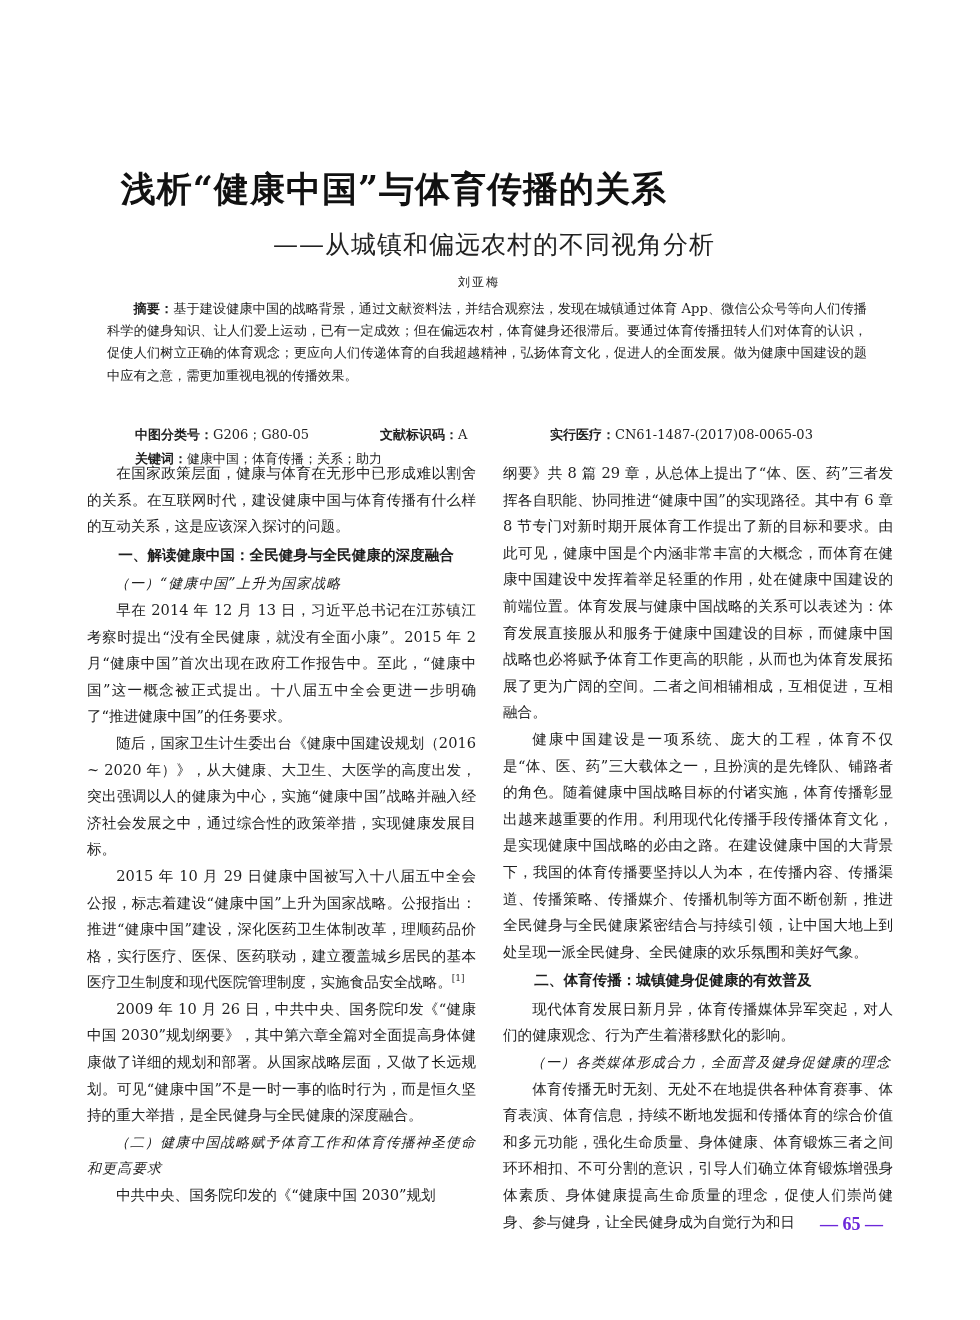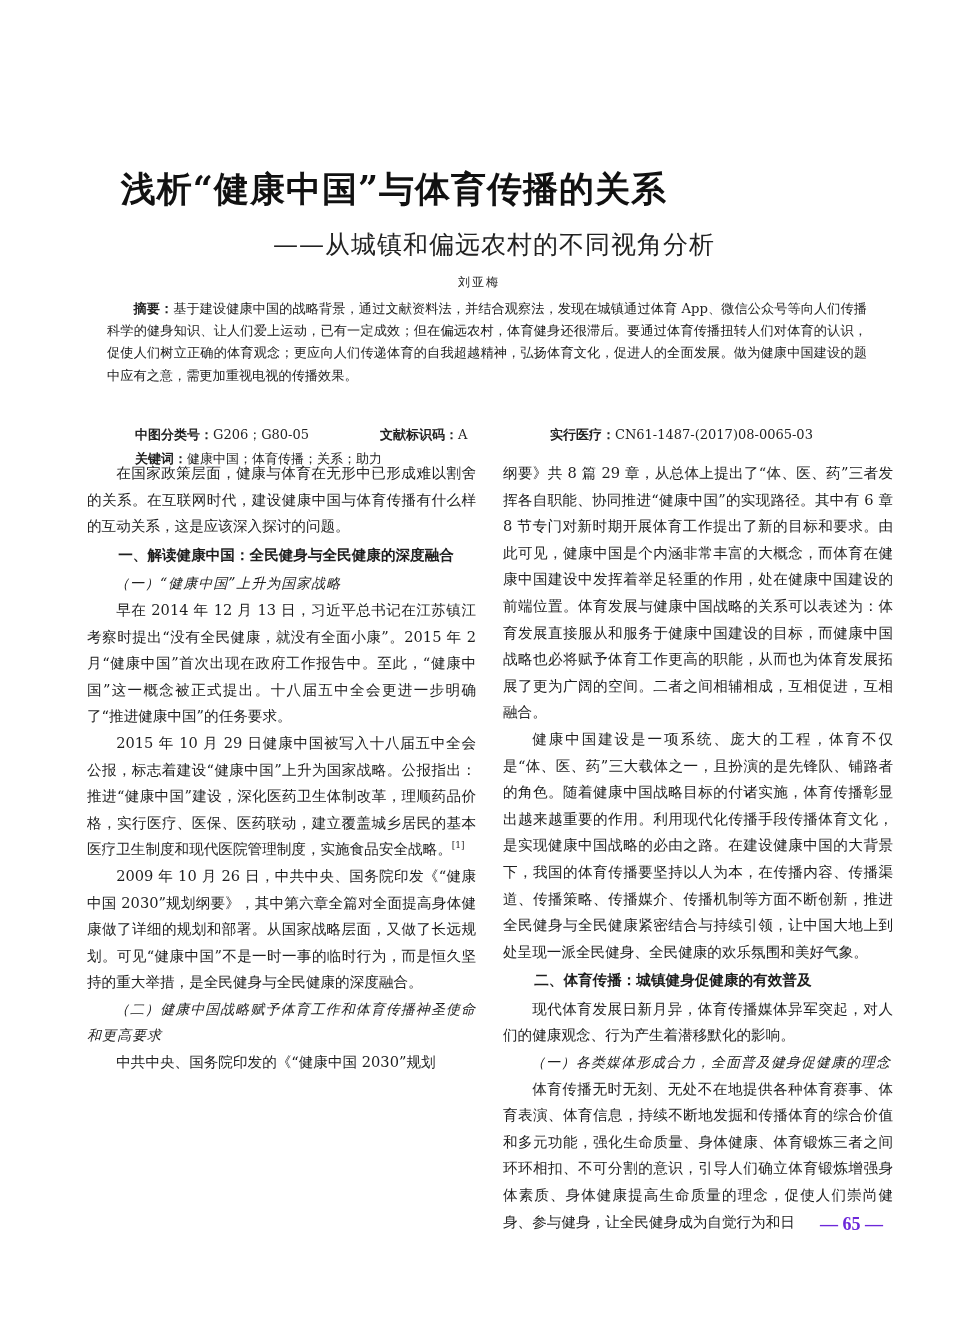--- a/index.html
+++ b/index.html
@@ -85,20 +85,21 @@
   <div class="m3">
     <span class="lbl">实行医疗：</span><span>CN61-1487-(2017)08-0065-03</span>
   </div>
 </div>
 
 <div class="col left">
   <p>在国家政策层面，健康与体育在无形中已形成难以割舍的关系。在互联网时代，建设健康中国与体育传播有什么样的互动关系，这是应该深入探讨的问题。</p>
   <h2>一、解读健康中国：全民健身与全民健康的深度融合</h2>
   <h3>（一）“健康中国”上升为国家战略</h3>
   <p>早在 2014 年 12 月 13 日，习近平总书记在江苏镇江考察时提出“没有全民健康，就没有全面小康”。2015 年 2 月“健康中国”首次出现在政府工作报告中。至此，“健康中国”这一概念被正式提出。十八届五中全会更进一步明确了“推进健康中国”的任务要求。</p>
+  <p>随后，国家卫生计生委出台《健康中国建设规划（2016 ~ 2020 年）》，从大健康、大卫生、大医学的高度出发，突出强调以人的健康为中心，实施“健康中国”战略并融入经济社会发展之中，通过综合性的政策举措，实现健康发展目标。</p>
   <p><span>2015 年 10 月 29 日健康中国被写入十八届五中全会公报，标志着建设“健康中国”上升为国家战略。公报指出：推进“健康中国”建设，深化医药卫生体制改革，理顺药品价格，实行医疗、医保、医药联动，建立覆盖城乡居民的基本医疗卫生制度和现代医院管理制度，实施食品安全战略。</span><sup>[1]</sup></p>
   <p>2009 年 10 月 26 日，中共中央、国务院印发《“健康中国 2030”规划纲要》，其中第六章全篇对全面提高身体健康做了详细的规划和部署。从国家战略层面，又做了长远规划。可见“健康中国”不是一时一事的临时行为，而是恒久坚持的重大举措，是全民健身与全民健康的深度融合。</p>
   <h3>（二）健康中国战略赋予体育工作和体育传播神圣使命和更高要求</h3>
   <p>中共中央、国务院印发的《“健康中国 2030”规划</p>
 </div>
 
 <div class="col right">
   <p class="noindent">纲要》共 8 篇 29 章，从总体上提出了“体、医、药”三者发挥各自职能、协同推进“健康中国”的实现路径。其中有 6 章 8 节专门对新时期开展体育工作提出了新的目标和要求。由此可见，健康中国是个内涵非常丰富的大概念，而体育在健康中国建设中发挥着举足轻重的作用，处在健康中国建设的前端位置。体育发展与健康中国战略的关系可以表述为：体育发展直接服从和服务于健康中国建设的目标，而健康中国战略也必将赋予体育工作更高的职能，从而也为体育发展拓展了更为广阔的空间。二者之间相辅相成，互相促进，互相融合。</p>
   <p>健康中国建设是一项系统、庞大的工程，体育不仅是“体、医、药”三大载体之一，且扮演的是先锋队、铺路者的角色。随着健康中国战略目标的付诸实施，体育传播彰显出越来越重要的作用。利用现代化传播手段传播体育文化，是实现健康中国战略的必由之路。在建设健康中国的大背景下，我国的体育传播要坚持以人为本，在传播内容、传播渠道、传播策略、传播媒介、传播机制等方面不断创新，推进全民健身与全民健康紧密结合与持续引领，让中国大地上到处呈现一派全民健身、全民健康的欢乐氛围和美好气象。</p>
   <h2>二、体育传播：城镇健身促健康的有效普及</h2>

